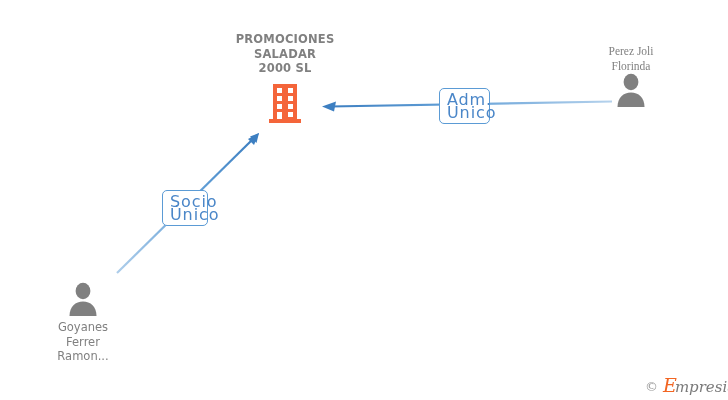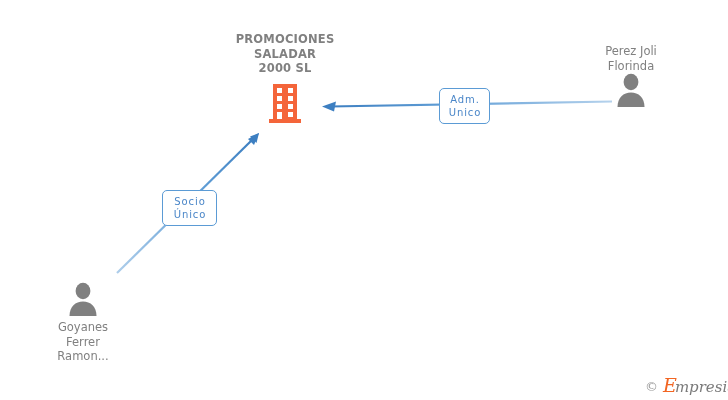--- a/index.html
+++ b/index.html
@@ -46,50 +46,50 @@
     margin-top: 6px;
     height: 44px;
   }
 
   
   .person-node {
     position: absolute;
     width: 150px;
     text-align: center;
   }
-  .person-node.right  { left: 556px; top: 44px; }
+  .person-node.right  { left: 556px; top: 44px; font-family: Liberation Serif, serif; }
   .person-node.bottom { left: 8px;  top: 282px; }
 
   .person-name {
     font-size: 11.5px;
     line-height: 14.5px;
     color: #808080;
     white-space: pre-line;
   }
   .person-icon-wrap {
     height: 38px;
   }
 
   
   .rel-label {
     position: absolute;
     box-sizing: border-box;
     background: #ffffff;
     border: 1.6px solid #5b9bd5;
     border-radius: 5px;
     color: #4a86c8;
-    font-size: 10px;
+    font-size: 16px;
     line-height: 13px;
     text-align: center;
     letter-spacing: 0.9px;
     padding: 4px 6px 4px 7px;
     white-space: pre-line;
   }
   #label-adm   { left: 439px; top: 88px;  width: 51px; }
-  #label-socio { left: 162px; top: 190px; width: 55px; }
+  #label-socio { left: 162px; top: 190px; width: 46px; }
 
   
   .brand {
     position: absolute;
     left: 645px;
     top: 376px;
     display: flex;
     align-items: center;
     gap: 5px;
   }

